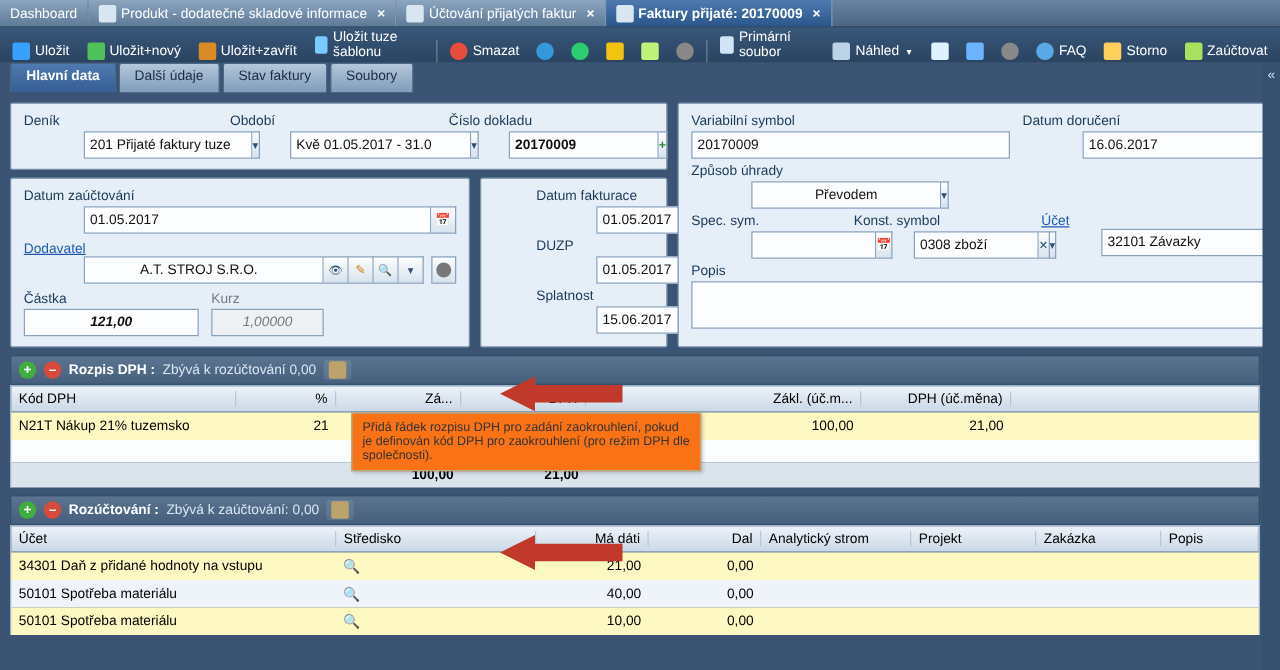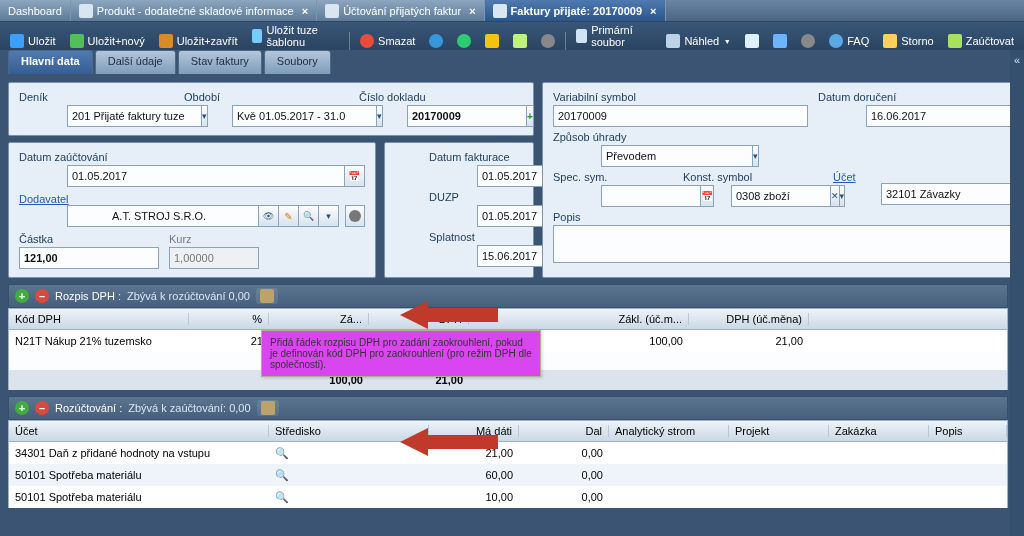--- a/index.html
+++ b/index.html
@@ -96,21 +96,21 @@
   input[type=text], .inp {
     border:1px solid #8aa3bd;
     background:#fbfdff;
     height:22px;
     padding:0 4px;
     font-size:11px;
     color:#111;
     outline:none;
   }
   .inp.bold{ font-weight:bold; }
-  .inp.right{ text-align:left; }
+  .inp.right{ text-align:center;font-style:italic; }
   .btnlet {
     width:20px; height:22px;
     border:1px solid #8aa3bd; border-left:none;
     background:linear-gradient(#fdfdfd,#d7e3ee);
     display:flex; align-items:center; justify-content:center;
     cursor:pointer;
     font-size:10px;
     color:#2d4f74;
   }
   .dd::after{content:"▾"; font-size:9px;}
@@ -126,29 +126,29 @@
   
   .secbar {
     display:flex; align-items:center; gap:6px;
     background:linear-gradient(#5b7591,#455f7c);
     color:#fff; padding:3px 6px; margin-top:6px;
     border:1px solid #35506c;
   }
   .circle{width:14px;height:14px;border-radius:50%;display:inline-flex;align-items:center;justify-content:center;font-size:11px;font-weight:bold;cursor:pointer;}
   .circle.add{background:#3fae3f;color:#fff;}
   .circle.rem{background:#d94a3d;color:#fff;}
-  .secbar .ttl{font-weight:normal;}
+  .secbar .ttl{font-weight:bold;}
   .secbar .sub{color:#d9e6f3;}
   .gridhead, .gridrow, .gridtot {
     display:grid; align-items:center; font-size:11px;
     border-left:1px solid #9fb4c9; border-right:1px solid #9fb4c9;
   }
   .gridhead { background:linear-gradient(#edf3f9,#cad8e6); height:22px; border-bottom:1px solid #9fb4c9; border-top:1px solid #9fb4c9;}
   .gridhead>div{ padding:0 6px; border-right:1px solid #b6c7d8; }
-  .gridrow { background:#ffffff; height:22px; }
+  .gridrow { background:#fef9c3; height:22px; }
   .gridrow>div{ padding:0 6px; }
   .gridrow.alt{ background:#eef4fa; }
   .gridtot { background:#dbe4ed; height:20px; }
   .gridtot>div{ padding:0 6px; font-weight:bold; }
   .dph-cols { grid-template-columns: 180px 80px 100px 100px 100px 120px 120px 1fr; }
   .roz-cols { grid-template-columns: 260px 160px 90px 90px 120px 100px 100px 1fr; }
   .num{text-align:right;}
   
   .arrow-ann {
     position:absolute; width:120px; height:40px; pointer-events:none;
@@ -159,22 +159,22 @@
     border-bottom:14px solid transparent;
     border-right:28px solid #c0392b;
   }
   .arrow-shaft{
     position:absolute; left:28px; top:15px; width:70px; height:14px; background:#c0392b;
   }
   .arrow-ann.a1{ top:293px; left:400px;}
   .arrow-ann.a2{ top:420px; left:400px;}
   
   .tooltip {
-    position:absolute; top:330px; left:261px; width:280px;
-    background:#d946ef; border:1px solid #b0b090; padding:6px 8px;
+    position:absolute; top:330px; left:281px; width:280px;
+    background:#f97316; border:1px solid #b0b090; padding:6px 8px;
     font-size:10px; color:#333; box-shadow:1px 1px 3px rgba(0,0,0,.2);
     z-index:50;
   }
   .mag-cell{color:#6a8bad; cursor:pointer;}
 </style>
 </head>
 <body>
 
 <div class="tabstrip">
   <div class="apptab">
@@ -379,21 +379,21 @@
           <div class="inputwrap">
             <input class="inp" style="flex: 1 1 0%;" value="16.06.2017">
             <span class="btnlet cal"></span>
           </div>
         </div>
       </div>
       <div class="fieldrow" style="margin-top:4px;">
         <div class="fld" style="width:170px;">
           <span class="lbl">Způsob úhrady</span>
           <div class="inputwrap">
-            <input class="inp" style="width: 159px;" value="Převodem">
+            <input class="inp" style="width: 159px; text-align: center;" value="Převodem">
             <span class="btnlet dd"></span>
           </div>
         </div>
       </div>
       <div class="fieldrow" style="margin-top:4px;">
         <div class="fld" style="width:120px;">
           <span class="lbl">Spec. sym.</span>
           <div class="inputwrap">
             <input class="inp" style="width: 100px;">
             <span class="btnlet cal"></span>
@@ -490,21 +490,21 @@
         <div class="num">21,00</div>
         <div class="num">0,00</div>
         <div></div>
         <div></div>
         <div></div>
         <div></div>
       </div>
       <div class="gridrow roz-cols alt">
         <div>50101 Spotřeba materiálu</div>
         <div class="mag-cell">🔍</div>
-        <div class="num">60,00</div>
+        <div class="num">40,00</div>
         <div class="num">0,00</div>
         <div></div>
         <div></div>
         <div></div>
         <div></div>
       </div>
       <div class="gridrow roz-cols">
         <div>50101 Spotřeba materiálu</div>
         <div class="mag-cell">🔍</div>
         <div class="num">10,00</div>

